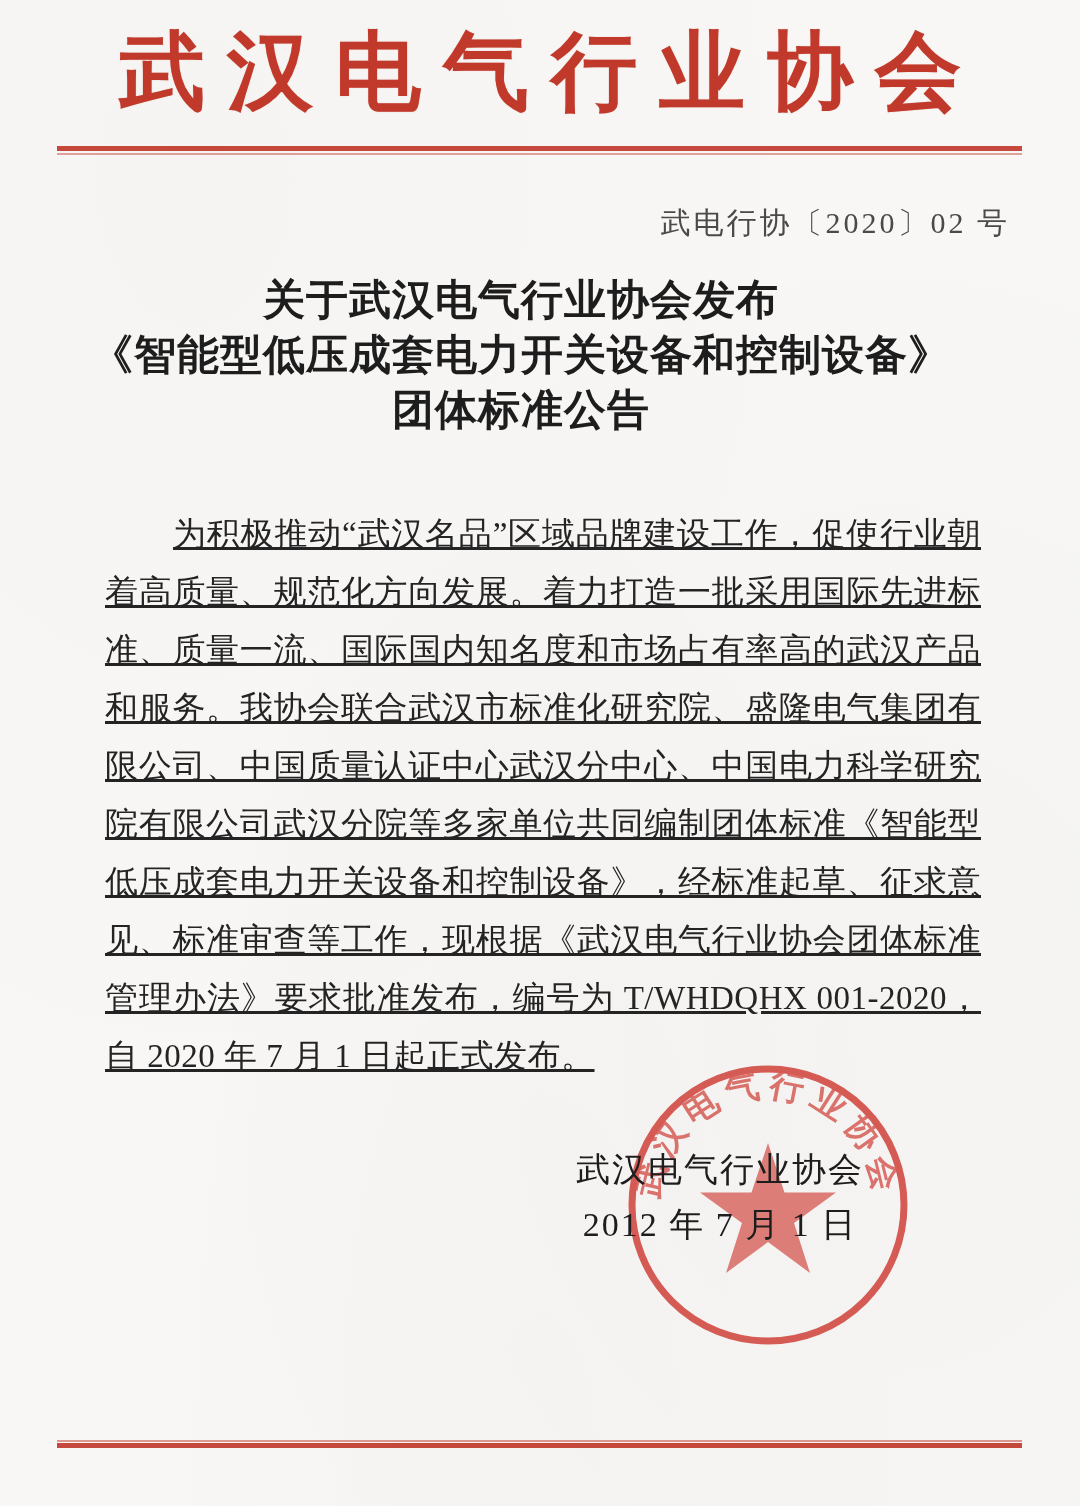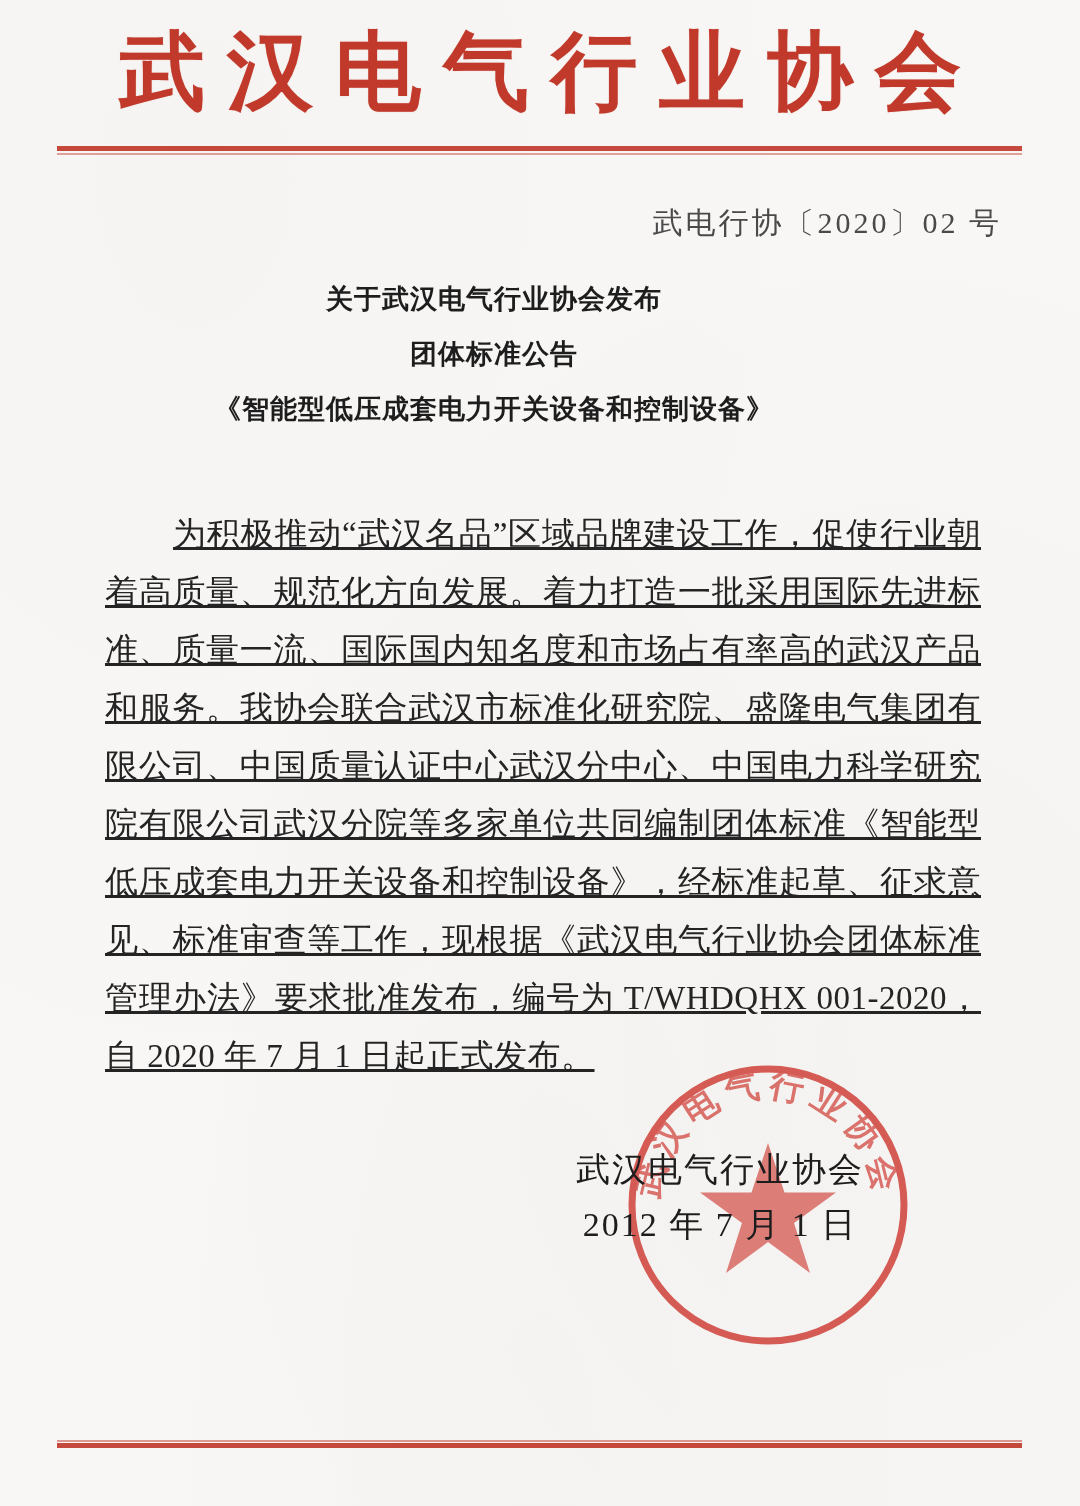--- a/index.html
+++ b/index.html
@@ -66,42 +66,43 @@
     left: 0; top: 7px;
     width: 100%;
     height: 1.5px;
     background: #c0392b;
     opacity: 0.45;
   }
 
   
   .doc-number {
     position: absolute;
-    right: 78px;
+    right: 70px;
     top: 203px;
     font-family: "Liberation Serif", "DejaVu Serif", serif;
     font-size: 30px;
     letter-spacing: 3px;
     color: #4a4a4a;
     white-space: nowrap;
   }
 
   
   .doc-title {
     position: absolute;
     left: 0;
     top: 272px;
     width: 988px;
     text-align: center;
     font-family: "Liberation Sans", "DejaVu Sans", sans-serif;
     font-weight: 700;
-    font-size: 27px;
+    font-size: 42px;
     line-height: 55px;
     color: #1d1d1d;
     letter-spacing: 1px;
+    padding-left: 27px;
   }
   .doc-title .tline {
     display: block;
     white-space: nowrap;
   }
 
   
   .body-text {
     position: absolute;
     left: 105px;
@@ -187,22 +188,22 @@
 
   <div class="head-rule">
     <div class="thick"></div>
     <div class="thin"></div>
   </div>
 
   <div class="doc-number">武电行协〔2020〕02 号</div>
 
   <div class="doc-title">
     <span class="tline">关于武汉电气行业协会发布</span>
+    <span class="tline">《智能型低压成套电力开关设备和控制设备》</span>
     <span class="tline">团体标准公告</span>
-    <span class="tline">《智能型低压成套电力开关设备和控制设备》</span>
   </div>
 
   <div class="body-text">
     <p>为积极推动“武汉名品”区域品牌建设工作，促使行业朝着高质量、规范化方向发展。着力打造一批采用国际先进标准、质量一流、国际国内知名度和市场占有率高的武汉产品和服务。我协会联合武汉市标准化研究院、盛隆电气集团有限公司、中国质量认证中心武汉分中心、中国电力科学研究院有限公司武汉分院等多家单位共同编制团体标准《智能型低压成套电力开关设备和控制设备》，经标准起草、征求意见、标准审查等工作，现根据《武汉电气行业协会团体标准管理办法》要求批准发布，编号为 T/WHDQHX 001-2020，自 2020 年 7 月 1 日起正式发布。</p>
   </div>
 
   <div class="seal">
     <svg viewBox="0 0 300 300" xmlns="http://www.w3.org/2000/svg">
       <defs>
         <path id="sealArc" d="M 42,150 A 108,108 0 0 1 258,150" fill="none"></path>

